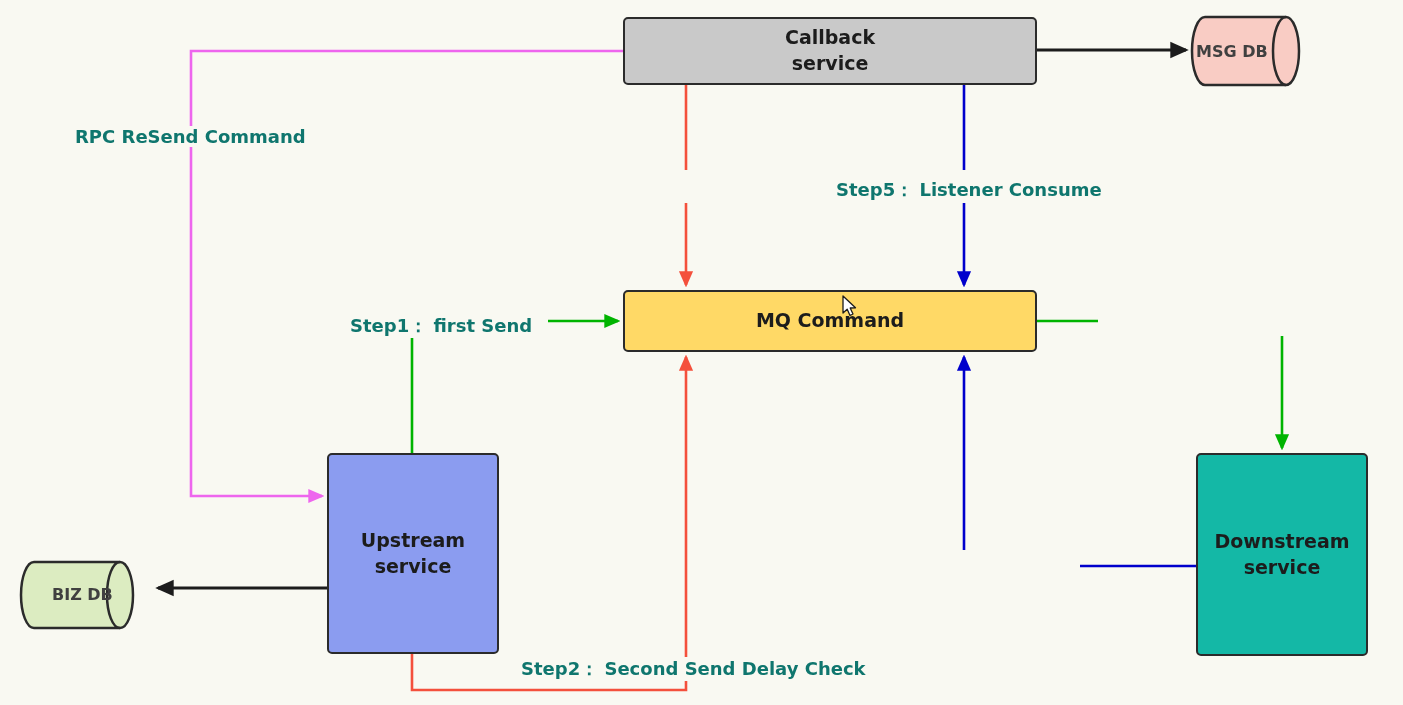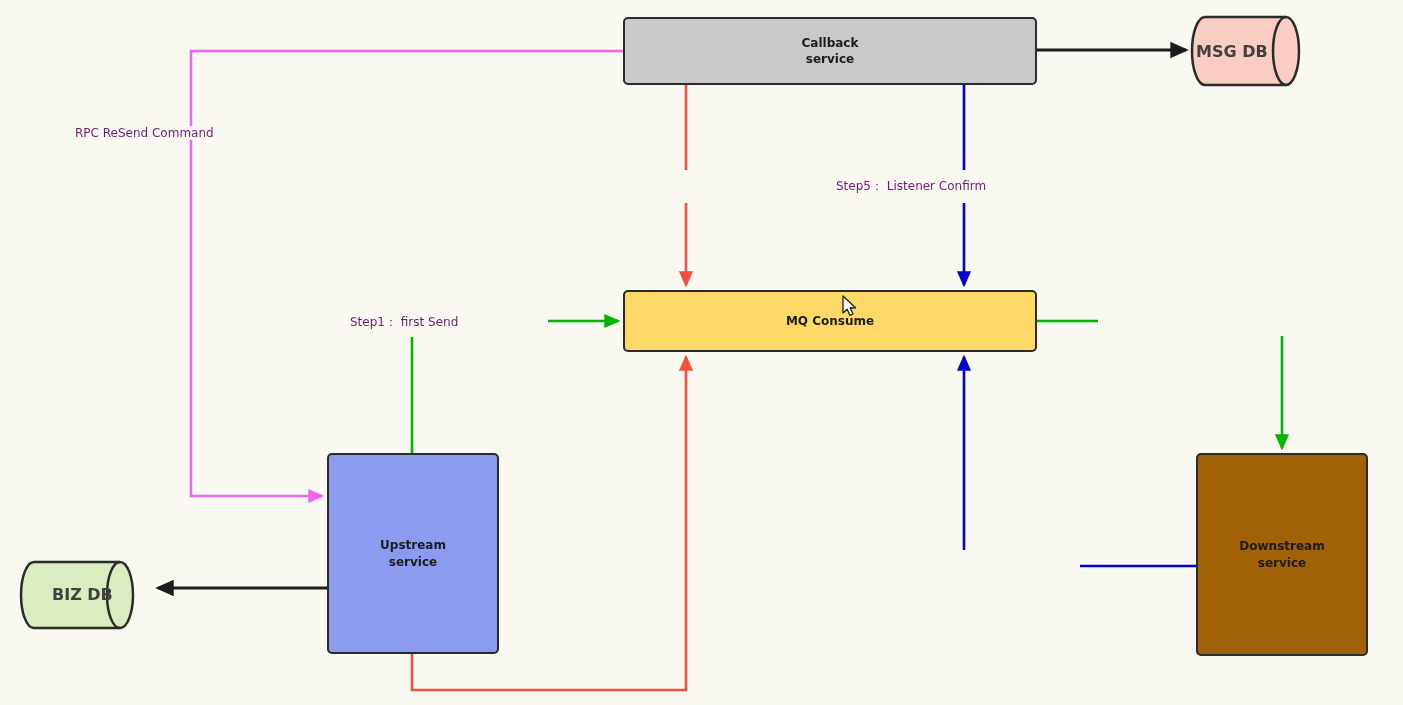--- a/index.html
+++ b/index.html
@@ -26,45 +26,45 @@
     position: absolute;
     box-sizing: border-box;
     border: 2.5px solid #2b2b2b;
     border-radius: 5px;
     display: flex;
     align-items: center;
     justify-content: center;
     text-align: center;
     color: #1c1c1c;
     font-weight: bold;
-    font-size: 12px;
+    font-size: 19px;
     line-height: 1.35;
     z-index: 5;
   }
   .node-callback {
     left: 623px; top: 17px; width: 414px; height: 68px;
     background: #c9c9c9;
   }
   .node-mq {
     left: 623px; top: 290px; width: 414px; height: 62px;
     background: #ffd966;
   }
   .node-upstream {
     left: 327px; top: 453px; width: 172px; height: 201px;
     background: #8b9cf0;
   }
   .node-downstream {
     left: 1196px; top: 453px; width: 172px; height: 203px;
-    background: #a16207;
+    background: #14b8a6;
   }
   .edge-label {
     position: absolute;
-    color: #701a75;
-    font-weight: normal;
-    font-size: 12px;
+    color: #0f766e;
+    font-weight: bold;
+    font-size: 18px;
     white-space: nowrap;
     z-index: 6;
     background: #f9f9f2;
     padding: 0 3px;
   }
   .lbl-rpc   { left: 72px;  top: 126px; }
   .lbl-step6 { left: 580px; top: 178px; }
   .lbl-step5 { left: 833px; top: 178px; }
   .lbl-step1 { left: 347px; top: 314px; text-align: right; }
   .lbl-step3 { left: 1102px; top: 312px; }
@@ -141,43 +141,44 @@
   </svg>
 
   <div class="node node-callback">
     <span>
       <span>Callback</span><br>
       <span>service</span>
     </span>
   </div>
 
   <div class="node node-mq">
-    <span>MQ Consume</span>
+    <span>MQ Command</span>
   </div>
 
   <div class="node node-upstream">
     <span>
       <span>Upstream</span><br>
       <span>service</span>
     </span>
   </div>
 
   <div class="node node-downstream">
     <span>
       <span>Downstream</span><br>
       <span>service</span>
     </span>
   </div>
 
   <div class="db-label db-label-msg">MSG DB</div>
   <div class="db-label db-label-biz">BIZ DB</div>
 
   <div class="edge-label lbl-rpc">RPC ReSend Command</div>
-  <div class="edge-label lbl-step5">Step5： Listener Confirm</div>
+  <div class="edge-label lbl-step5">Step5： Listener Consume</div>
   <div class="edge-label lbl-step1">Step1： first Send</div>
+  <div class="edge-label lbl-step2">Step2： Second Send Delay Check</div>
 
   <svg class="cursor-layer" width="1403" height="705">
     <g id="cursor-group" transform="translate(843,296)">
       <path d="M 0 0 L 0 17 L 4.2 13.2 L 7 19.5 L 10 18 L 7.2 12 L 12.5 11.8 z" fill="#ffffff" stroke="#1c1c1c" stroke-width="1.3" stroke-linejoin="round"></path>
     </g>
   </svg>
 
 </div>
 
 </body></html>

